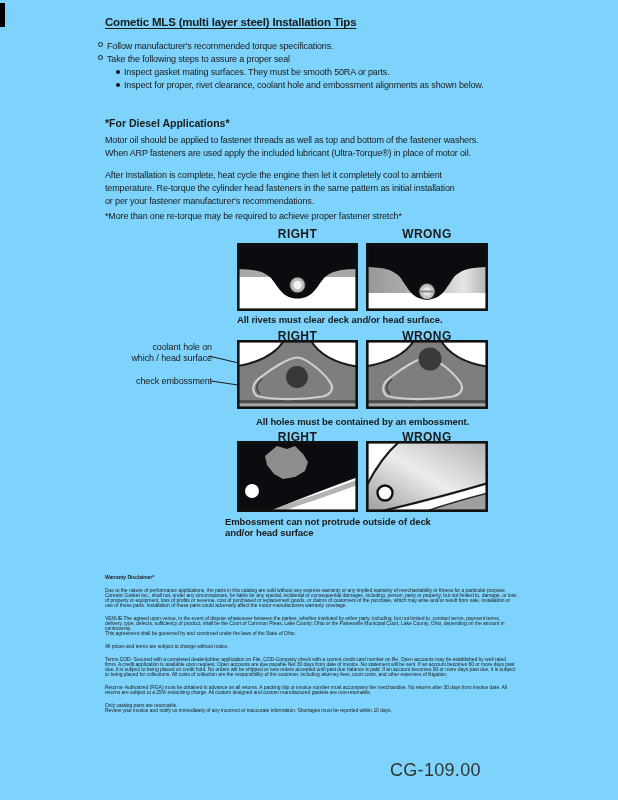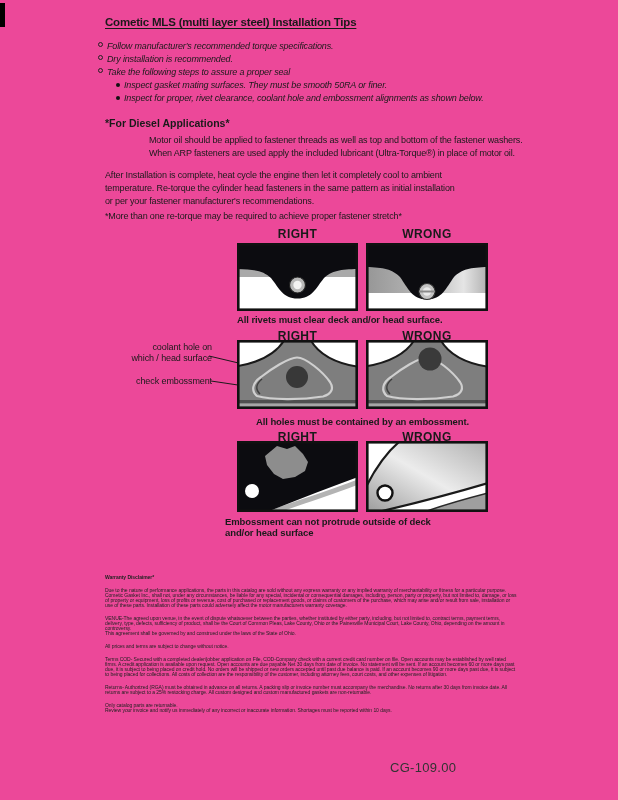--- a/index.html
+++ b/index.html
@@ -1,56 +1,55 @@
 <!DOCTYPE html>
 <html><head>
 <meta charset="utf-8">
 <style>
   html,body{margin:0;padding:0;background:#fff;}
-  .page{position:relative;width:618px;height:800px;background:#ec4899;
+  .page{position:relative;width:618px;height:800px;background:#7dd3fc;
         font-family:"Liberation Sans",sans-serif;color:#1a1a1a;overflow:hidden;}
   .abs{position:absolute;}
   .corner-tick{left:0;top:3px;width:5px;height:24px;background:#000;}
   .title{left:105px;top:16px;font-size:11.5px;font-weight:bold;letter-spacing:-0.2px;
          text-decoration:underline;text-underline-offset:2px;white-space:nowrap;}
   .bullets{left:98px;top:40px;font-size:9px;letter-spacing:-0.15px;line-height:13px;width:440px;}
-  .b-row{white-space:nowrap;font-style:italic;}
+  .b-row{white-space:nowrap;}
   .sub{padding-left:18px;}
   .mark-o{display:inline-block;width:3px;height:3px;border:1px solid #222;border-radius:50%;
           margin-right:4px;vertical-align:2px;}
   .mark-f{display:inline-block;width:4px;height:4px;background:#111;border-radius:50%;
           margin-right:4px;vertical-align:1px;}
   .diesel-h{left:105px;top:117px;font-size:10.5px;font-weight:bold;}
   .para{font-size:9px;letter-spacing:-0.15px;line-height:13px;white-space:pre-line;}
-  .p1{left:105px;top:134px;margin-left:44px;}
+  .p1{left:105px;top:134px;}
   .p2{left:105px;top:169px;}
   .p3{left:105px;top:210px;}
   .figlabel{font-size:12px;font-weight:600;letter-spacing:0.4px;text-align:center;}
   .figcap{font-size:9.5px;font-weight:600;letter-spacing:-0.1px;line-height:11px;white-space:pre-line;}
   .callout{font-size:9px;letter-spacing:-0.1px;line-height:11px;text-align:right;white-space:pre-line;}
   .legal{left:105px;top:575px;width:412px;font-size:5px;line-height:5px;color:#222;letter-spacing:-0.05px;}
   .legal .blk{margin:0 0 8px 0;white-space:pre-line;}
   .legal .hd{font-weight:bold;}
-  .doccode{left:390px;top:760px;font-size:13px;color:#333;letter-spacing:0.3px;}
+  .doccode{left:390px;top:760px;font-size:18px;color:#333;letter-spacing:0.3px;}
   svg{display:block;}
 </style>
 </head>
 <body>
 
 <div class="page">
 
   <div class="abs corner-tick"></div>
 
   <div class="abs title">Cometic MLS (multi layer steel) Installation Tips</div>
 
   <div class="abs bullets">
     <div class="b-row"><span class="mark-o"></span><span>Follow manufacturer's recommended torque specifications.</span></div>
-    <div class="b-row"><span class="mark-o"></span><span>Dry installation is recommended.</span></div>
     <div class="b-row"><span class="mark-o"></span><span>Take the following steps to assure a proper seal</span></div>
-    <div class="b-row sub"><span class="mark-f"></span><span>Inspect gasket mating surfaces.  They must be smooth 50RA or finer.</span></div>
+    <div class="b-row sub"><span class="mark-f"></span><span>Inspect gasket mating surfaces.  They must be smooth 50RA or parts.</span></div>
     <div class="b-row sub"><span class="mark-f"></span><span>Inspect for proper, rivet clearance, coolant hole and embossment alignments as shown below.</span></div>
   </div>
 
   <div class="abs diesel-h">*For Diesel Applications*</div>
   <div class="abs para p1">Motor oil should be applied to fastener threads as well as top and bottom of the fastener washers.
 When ARP fasteners are used apply the included lubricant (Ultra-Torque®) in place of motor oil.</div>
   <div class="abs para p3">*More than one re-torque may be required to achieve proper fastener stretch*</div>
   <div class="abs para p2">After Installation is complete, heat cycle the engine then let it completely cool to ambient
 temperature. Re-torque the cylinder head fasteners in the same pattern as initial installation
 or per your fastener manufacturer's recommendations.</div>

